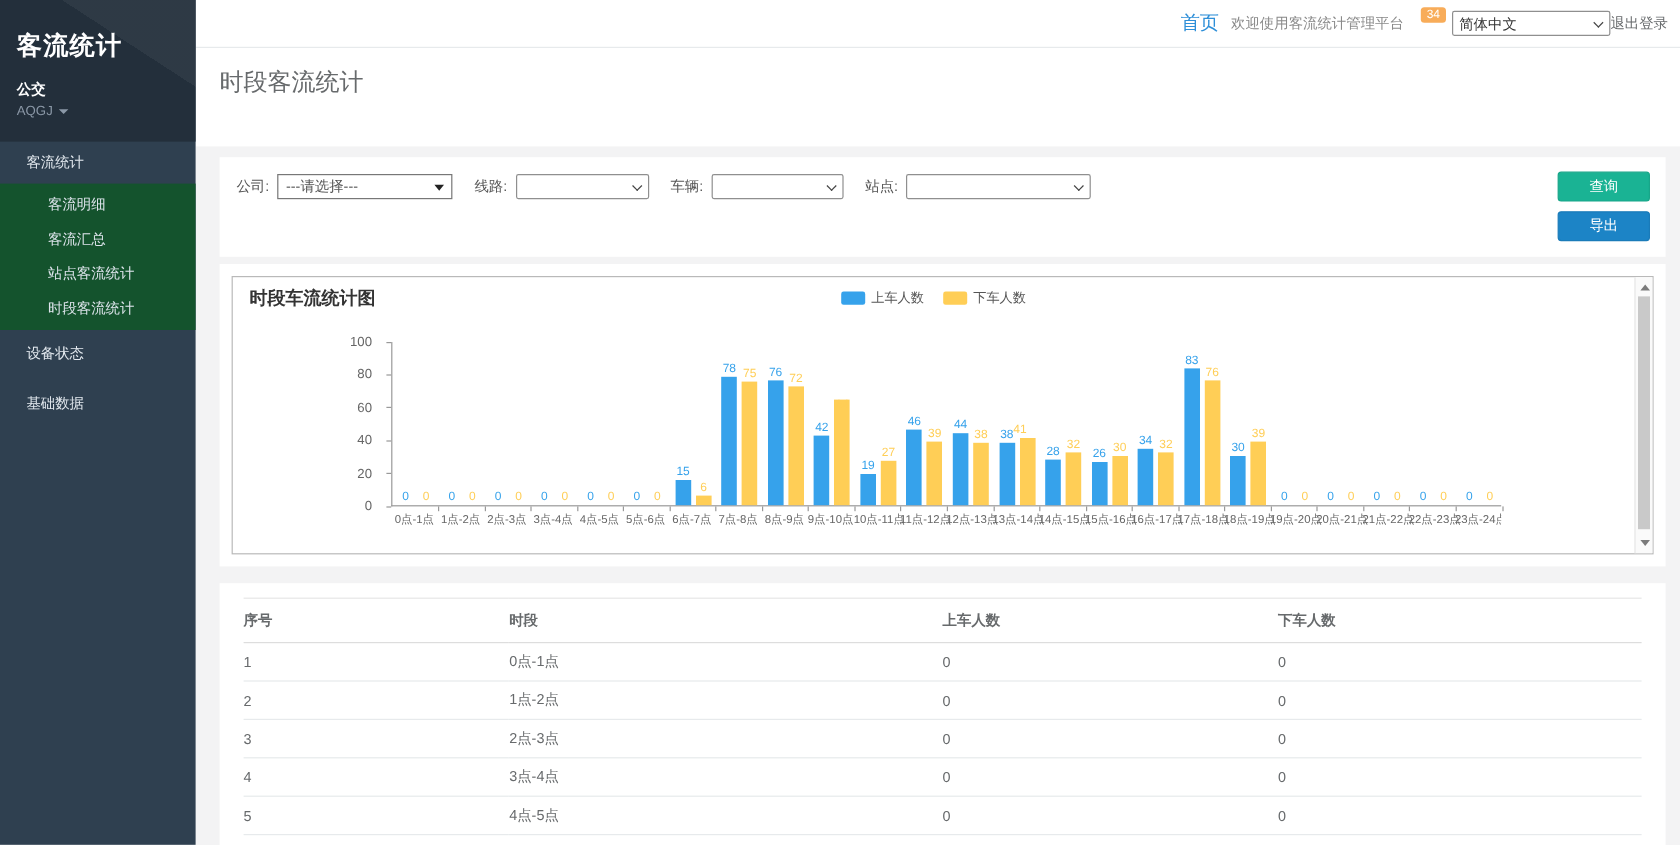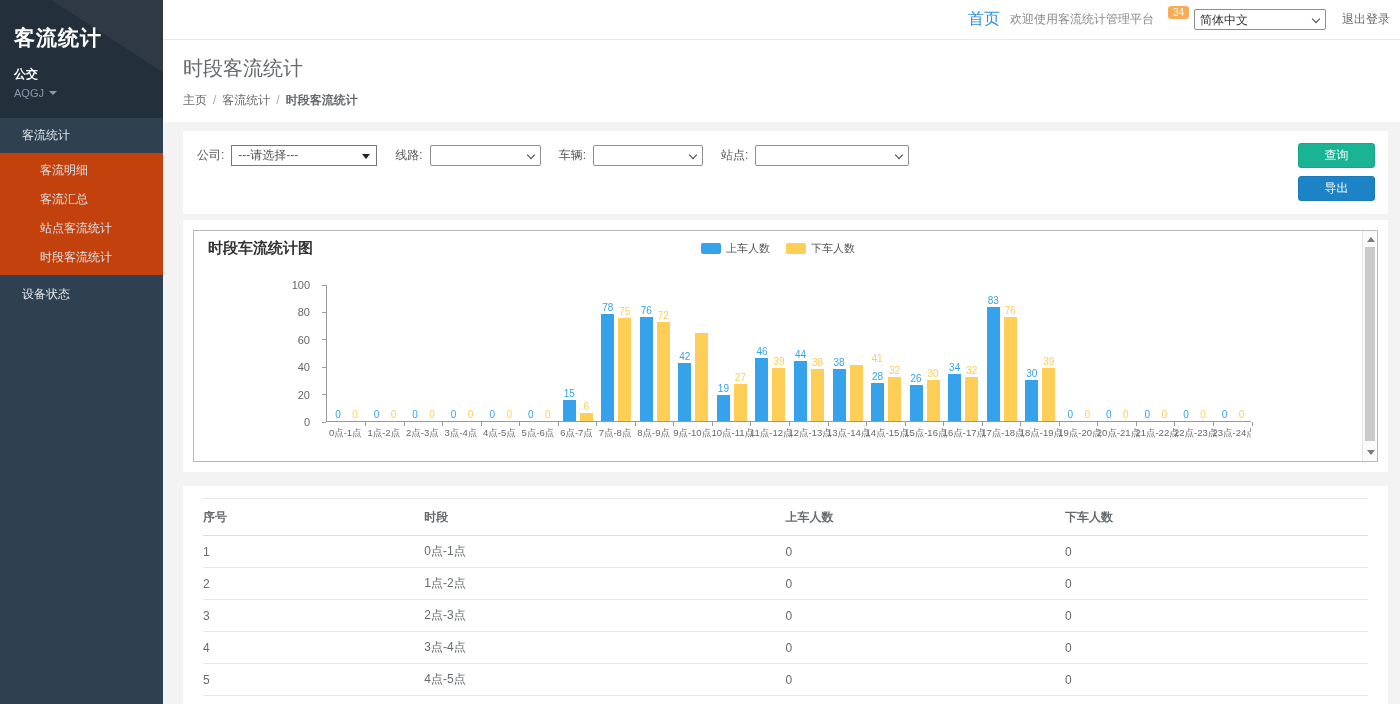--- a/index.html
+++ b/index.html
@@ -9,30 +9,30 @@
   
   .sidebar { position:absolute; left:0; top:0; width:163px; height:704px; background:#2f4050; z-index:5; }
   .brand { position:relative; height:118px; background:#232f3b; padding:24px 0 0 14px; overflow:hidden; }
   .brand::before { content:""; position:absolute; right:-30px; top:-40px; width:160px; height:150px;
     background:linear-gradient(205deg, rgba(255,255,255,0.05) 0 52%, transparent 52%); transform:rotate(8deg); }
   .brand-title { color:#fff; font-size:21px; font-weight:bold; letter-spacing:1px; }
   .brand-org { color:#fff; font-size:12px; font-weight:bold; margin-top:14px; }
   .brand-user { color:#8b98a7; font-size:11px; margin-top:4px; display:flex; align-items:center; gap:5px; }
   .caret-down { width:0; height:0; border-left:4px solid transparent; border-right:4px solid transparent; border-top:4px solid #8b98a7; display:inline-block; }
   .nav-item { padding:9px 10px 9px 22px; font-size:12px; color:#e2e8ee; cursor:pointer; }
-  .nav-sub { background:#c2410c; padding:3px 0; }
+  .nav-sub { background:#14532d; padding:3px 0; }
   .nav-sub .nav-item { padding:6px 6px 6px 40px; color:#dde4eb; }
 
   
   .main { position:absolute; left:163px; top:0; right:0; height:704px; }
   .topbar { height:40px; background:#fff; border-bottom:1px solid #e7eaec; display:flex; align-items:center; justify-content:flex-end; padding-right:10px; }
   .home-link { color:#2e8fd8; font-size:16px; margin-right:10px; cursor:pointer; }
   .welcome { color:#8a8a8a; font-size:12px; margin-right:14px; }
   .badge { background:#f8ac59; color:#fff; font-size:10px; border-radius:3px; padding:1px 5px; position:relative; top:-7px; margin-right:5px; }
-  .lang-shell { position:relative; margin-right:16px; }
+  .lang-shell { position:relative; }
   .lang-select { width:132px; height:21px; font-size:12px; color:#333; border:1px solid #8f8f8f; background:#fff; appearance:none; -webkit-appearance:none; padding:0 18px 0 5px; border-radius:2px; }
   .logout { font-size:12px; color:#676a6c; cursor:pointer; }
 
   .page-heading { background:#fff; padding:15px 20px 12px 20px; height:82px; }
   .page-heading h2 { font-size:20px; font-weight:400; color:#676a6c; margin-bottom:10px; }
   .breadcrumb { font-size:12px; color:#676a6c; }
   .breadcrumb .sep { color:#aaa; margin:0 6px; }
   .breadcrumb .active { font-weight:bold; }
 
   .content { padding:9px 12px 0 20px; }
@@ -98,42 +98,40 @@
     </div>
   </div>
   <div class="nav-item">客流统计</div>
   <div class="nav-sub">
     <div class="nav-item">客流明细</div>
     <div class="nav-item">客流汇总</div>
     <div class="nav-item">站点客流统计</div>
     <div class="nav-item">时段客流统计</div>
   </div>
   <div class="nav-item" style="margin-top:2px;">设备状态</div>
+  <div class="nav-item" style="margin-top:7px;">基础数据</div>
 </div>
 
 <div class="main">
 
   <div class="topbar">
     <span class="home-link">首页</span>
     <span class="welcome">欢迎使用客流统计管理平台</span>
     <span class="badge">34</span>
     <span class="lang-shell">
       <select class="lang-select">
         <option>简体中文</option>
       </select>
       <span class="chev"></span>
     </span>
     <span class="logout">退出登录</span>
   </div>
 
   <div class="page-heading">
     <h2>时段客流统计</h2>
-    <div class="breadcrumb">
-      <span>主页</span><span class="sep">/</span><span>客流统计</span><span class="sep">/</span><span class="active">时段客流统计</span>
-    </div>
   </div>
 
   <div class="content">
 
     <div class="panel filter-panel">
       <div class="frow">
         <div class="fgroup">
           <span class="flabel">公司:</span>
           <div class="fake-select">
             <span>---请选择---</span>
@@ -246,21 +244,21 @@
             <div class="bar-label" style="left: 437.958px; bottom: 54.43px; color: rgb(255, 206, 86);">39</div>
             <div class="xtick" style="left: 462px;"></div>
             <div class="bar" style="left: 467px; height: 60.28px; background: rgb(54, 162, 235);"></div>
             <div class="bar-label" style="left: 459.5px; bottom: 61.28px; color: rgb(54, 162, 235);">44</div>
             <div class="bar" style="left: 484px; height: 52.06px; background: rgb(255, 206, 86);"></div>
             <div class="bar-label" style="left: 476.5px; bottom: 53.06px; color: rgb(255, 206, 86);">38</div>
             <div class="xtick" style="left: 500.542px;"></div>
             <div class="bar" style="left: 505.542px; height: 52.06px; background: rgb(54, 162, 235);"></div>
             <div class="bar-label" style="left: 498.042px; bottom: 53.06px; color: rgb(54, 162, 235);">38</div>
             <div class="bar" style="left: 522.542px; height: 56.17px; background: rgb(255, 206, 86);"></div>
-            <div class="bar-label" style="left: 536px; bottom: 57.17px; color: rgb(255, 206, 86);">41</div>
+            <div class="bar-label" style="left: 509px; bottom: 57.17px; color: rgb(255, 206, 86);">41</div>
             <div class="xtick" style="left: 539.083px;"></div>
             <div class="bar" style="left: 544.083px; height: 38.36px; background: rgb(54, 162, 235);"></div>
             <div class="bar-label" style="left: 536.583px; bottom: 39.36px; color: rgb(54, 162, 235);">28</div>
             <div class="bar" style="left: 561.083px; height: 43.84px; background: rgb(255, 206, 86);"></div>
             <div class="bar-label" style="left: 553.583px; bottom: 44.84px; color: rgb(255, 206, 86);">32</div>
             <div class="xtick" style="left: 577.625px;"></div>
             <div class="bar" style="left: 582.625px; height: 35.62px; background: rgb(54, 162, 235);"></div>
             <div class="bar-label" style="left: 575.125px; bottom: 36.62px; color: rgb(54, 162, 235);">26</div>
             <div class="bar" style="left: 599.625px; height: 41.1px; background: rgb(255, 206, 86);"></div>
             <div class="bar-label" style="left: 592.125px; bottom: 42.1px; color: rgb(255, 206, 86);">30</div>

